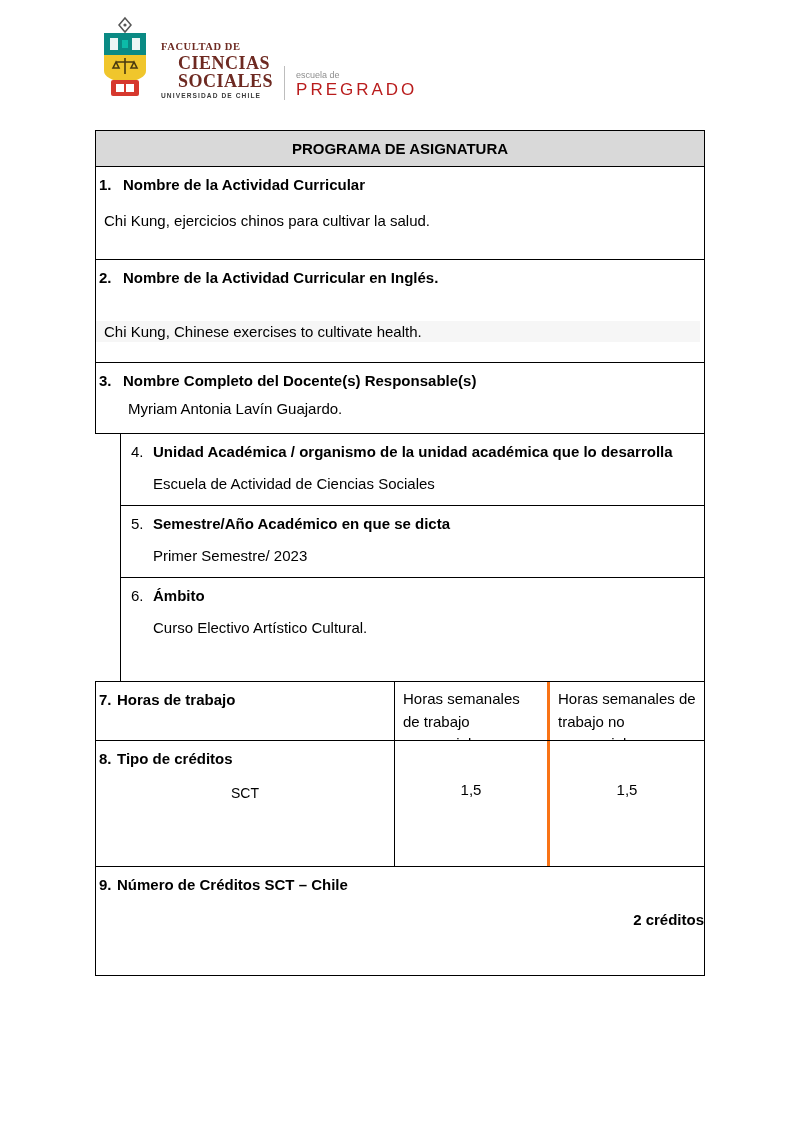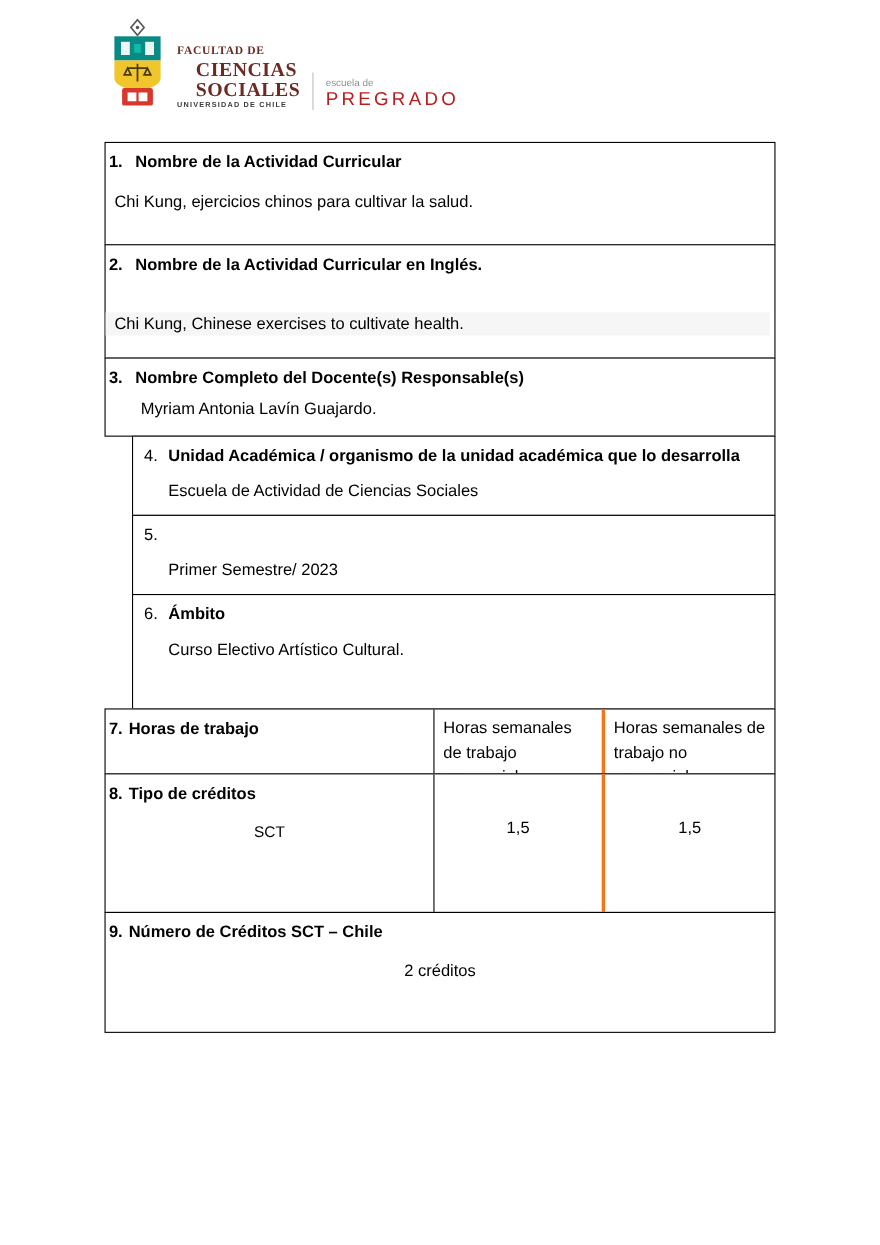--- a/index.html
+++ b/index.html
@@ -82,21 +82,21 @@
   .r7 .c1 .label-line .num,
   .r8 .c1 .label-line .num,
   .r9 .label-line .num { flex:0 0 18px; }
   .r7 .hdr { padding:6px 8px 0 8px; line-height:1.5; }
   .r8 { height:127px; }
   .r8 .c1 .label-line { padding-top:8px; }
   .r8 .sct { text-align:center; margin-top:16px; font-size:14px; }
   .r8 .num-val { text-align:center; margin-top:40px; }
   .r9 { height:110px; }
   .r9 .label-line { padding-top:8px; }
-  .r9 .val { text-align:center; font-weight:normal; margin-top:16px; }
+  .r9 .val { text-align:right; font-weight:bold; margin-top:16px; }
 </style>
 </head>
 <body>
 
 <div class="page">
 
   <div class="logo-block">
     <svg class="crest" viewBox="0 0 54 84" aria-hidden="true">
       <path d="M27 2 L33 9 L27 16 L21 9 Z" fill="none" stroke="#555" stroke-width="1.5"></path>
       <circle cx="27" cy="9" r="1.6" fill="#555"></circle>
@@ -117,20 +117,21 @@
     </div>
     <div class="logo-divider"></div>
     <div class="school">
       <span class="school-prefix">escuela de</span>
       <span class="school-name">PREGRADO</span>
     </div>
   </div>
 
   <div class="tbl">
 
+    <div class="title-row">PROGRAMA DE ASIGNATURA</div>
 
     <div class="trow r1">
       <div class="label-line">
         <span class="num">1.</span>
         <span class="lbl">Nombre de la Actividad Curricular</span>
       </div>
       <div class="val">Chi Kung, ejercicios chinos para cultivar la salud.</div>
     </div>
 
     <div class="trow r2">
@@ -155,20 +156,21 @@
         <div class="label-line plain-num">
           <span class="num">4.</span>
           <span class="lbl">Unidad Académica / organismo de la unidad académica que lo desarrolla</span>
         </div>
         <div class="val">Escuela de Actividad de Ciencias Sociales</div>
       </div>
 
       <div class="trow r5">
         <div class="label-line plain-num">
           <span class="num">5.</span>
+          <span class="lbl">Semestre/Año Académico en que se dicta</span>
         </div>
         <div class="val">Primer Semestre/ 2023</div>
       </div>
 
       <div class="trow r6">
         <div class="label-line plain-num">
           <span class="num">6.</span>
           <span class="lbl">Ámbito</span>
         </div>
         <div class="val">Curso Electivo Artístico Cultural.</div>

